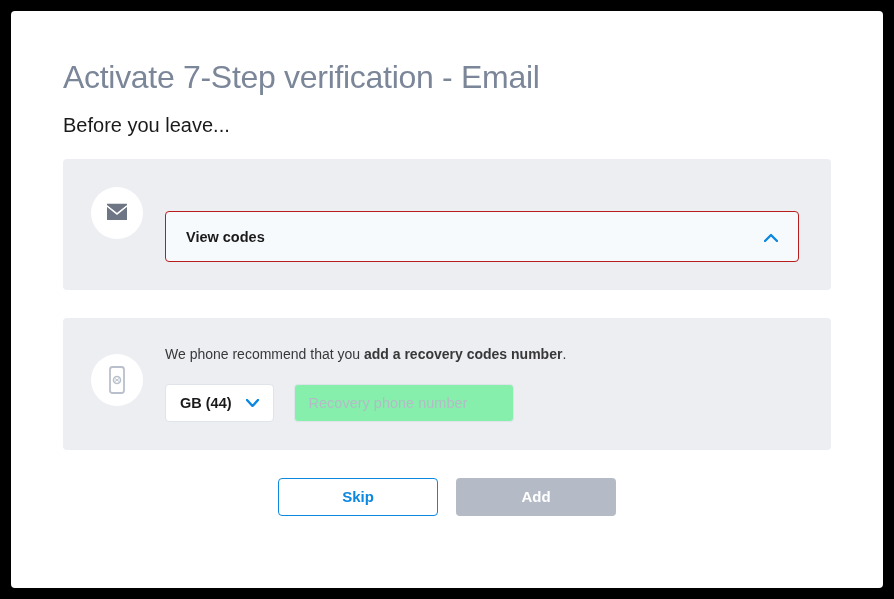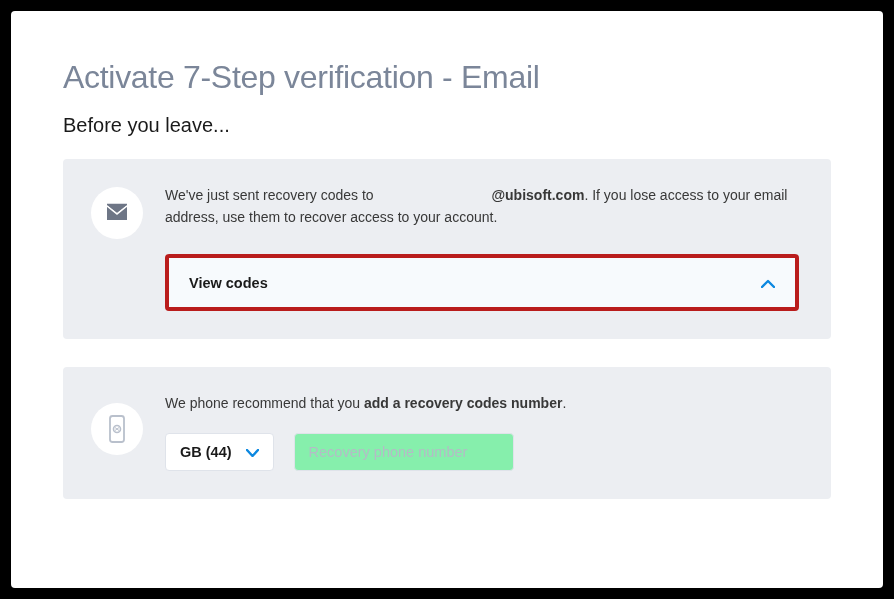--- a/index.html
+++ b/index.html
@@ -54,21 +54,21 @@
     .panel-body { flex: 1; }
     .panel-text {
       font-size: 14px;
       color: #383838;
       line-height: 1.55;
     }
     .panel-text .bold { font-weight: 600; }
     .view-codes {
       margin-top: 26px;
       background: #f7fafd;
-      border: 4px solid #b91c1c;
+      border: 1px solid #b91c1c;
       border-radius: 4px;
       padding: 16px 20px;
       display: flex;
       align-items: center;
       justify-content: space-between;
       cursor: pointer;
     }
     .view-codes-label {
       font-weight: 700;
       font-size: 14.5px;
@@ -143,25 +143,20 @@
 
   <div class="panel">
     <div class="icon-circle">
       <svg width="24" height="20" viewBox="0 0 24 20">
         <path d="M2 3 L12 11 L22 3 L22 17 L2 17 Z" fill="#6e7686"></path>
         <path d="M2 2.2 L12 10 L22 2.2 L22 0.8 L2 0.8 Z" fill="#6e7686"></path>
         <path d="M2 3 L12 11 L22 3" fill="none" stroke="#fff" stroke-width="1.4"></path>
       </svg>
     </div>
     <div class="panel-body">
-      <p class="panel-text">
-        <span>We've just sent recovery codes to </span>
-        <span style="display:inline-block;width:110px"></span>
-        <span class="bold">@ubisoft.com</span><span>. If you lose access to your email address, use them to recover access to your account.</span>
-      </p>
       <div class="view-codes">
         <span class="view-codes-label">View codes</span>
         <span class="chevron">
           <svg width="14" height="9" viewBox="0 0 14 9">
               <path d="M1 8 L7 2 L13 8" fill="none" stroke="#0c88e0" stroke-width="2.4" stroke-linecap="round" stroke-linejoin="round"></path>
             </svg>
         </span>
       </div>
     </div>
   </div>
@@ -185,13 +180,17 @@
             <svg width="13" height="8" viewBox="0 0 13 8">
                 <path d="M1 1 L6.5 7 L12 1" fill="none" stroke="#0c88e0" stroke-width="2.4" stroke-linecap="round" stroke-linejoin="round"></path>
               </svg>
           </span>
         </div>
         <input class="phone-input" type="text" placeholder="Recovery phone number" style="">
       </div>
     </div>
   </div>
 
+  <div class="button-row">
+    <button class="btn btn-skip">Skip</button>
+    <button class="btn btn-add">Add</button>
+  </div>
 </div>
 
 </body></html>

